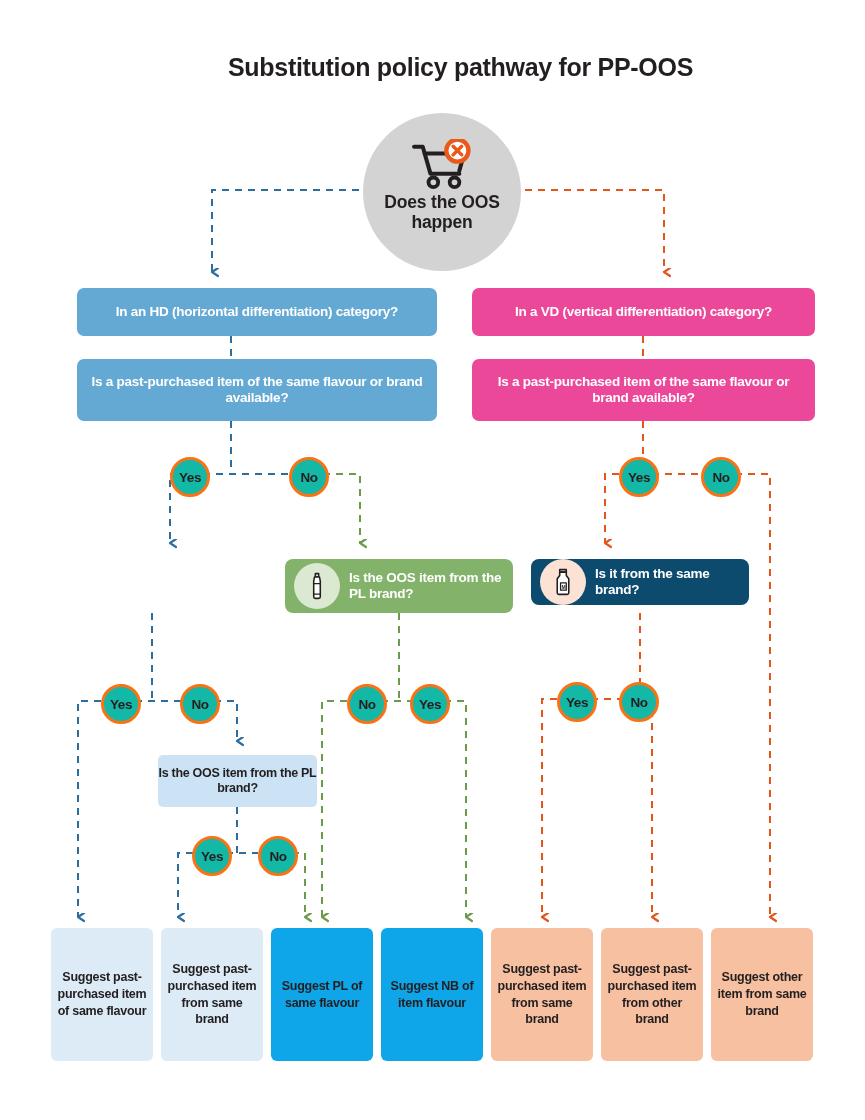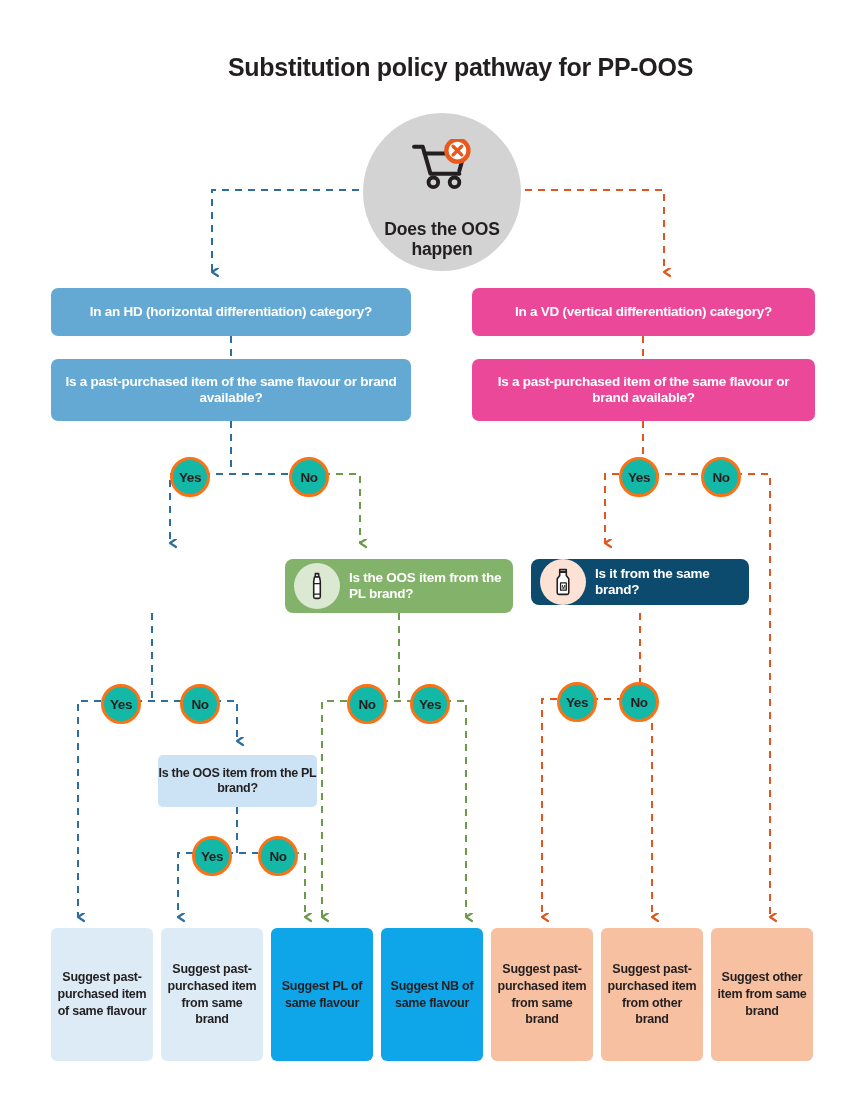--- a/index.html
+++ b/index.html
@@ -24,36 +24,35 @@
   svg#wires{position:absolute;left:0;top:0;width:865px;height:1120px;pointer-events:none;}
 
   .node{position:absolute;box-sizing:border-box;}
 
   
   #root{
     left:363px;top:113px;width:158px;height:158px;
     background:#d3d3d3;border-radius:50%;
     display:flex;flex-direction:column;align-items:center;justify-content:flex-start;
     padding-top:26px;
-    gap:27px;
   }
   #root .cart{width:62px;height:52px;margin-bottom:2px;}
   #root .rtext{
     font-size:17.5px;font-weight:bold;color:#231f20;line-height:1.12;text-align:center;
     letter-spacing:-0.2px;
   }
 
   .barbox{
     border-radius:7px;
     display:flex;align-items:center;justify-content:center;
     text-align:center;color:#ffffff;font-weight:bold;
     line-height:1.22;letter-spacing:-0.25px;
     padding:6px 10px;
   }
-  .blue-solid{background:#64a9d3;}
+  .blue-solid{background:#64a9d3;margin-left:26px;}
   .orange-solid{background:#ec4899;}
 
   #hd{left:51px;top:288px;width:360px;height:48px;font-size:13.5px;}
   #vd{left:472px;top:288px;width:343px;height:48px;font-size:13.5px;}
   #hdq{left:51px;top:359px;width:360px;height:62px;font-size:13.5px;}
   #vdq{left:472px;top:359px;width:343px;height:62px;font-size:13.5px;}
 
   .iconbox{
     border-radius:8px;display:flex;align-items:center;
     color:#fff;font-weight:bold;font-size:13.5px;line-height:1.2;
@@ -217,18 +216,18 @@
   <div class="yn" style="left:619px;top:682px;">No</div>
 
   <div class="node" id="q-pl2">Is the OOS item from the PL brand?</div>
 
   <div class="yn" style="left:192px;top:836px;">Yes</div>
   <div class="yn" style="left:258px;top:836px;">No</div>
 
   <div class="leaf leaf-blue" style="left:51px;top:928px;width:102px;height:133px;">Suggest past-purchased item of same flavour</div>
   <div class="leaf leaf-blue" style="left:161px;top:928px;width:102px;height:133px;">Suggest past-purchased item from same brand</div>
   <div class="leaf leaf-green" style="left:271px;top:928px;width:102px;height:133px;">Suggest PL of same flavour</div>
-  <div class="leaf leaf-green" style="left:381px;top:928px;width:102px;height:133px;">Suggest NB of same flavour</div>
+  <div class="leaf leaf-green" style="left:381px;top:928px;width:102px;height:133px;">Suggest NB of item flavour</div>
   <div class="leaf leaf-peach" style="left:491px;top:928px;width:102px;height:133px;">Suggest past-purchased item from same brand</div>
   <div class="leaf leaf-peach" style="left:711px;top:928px;width:102px;height:133px;">Suggest other item from same brand</div>
   <div class="leaf leaf-peach" style="left:601px;top:928px;width:102px;height:133px;">Suggest past-purchased item from other brand</div>
 
 </div>
 
 </body></html>

